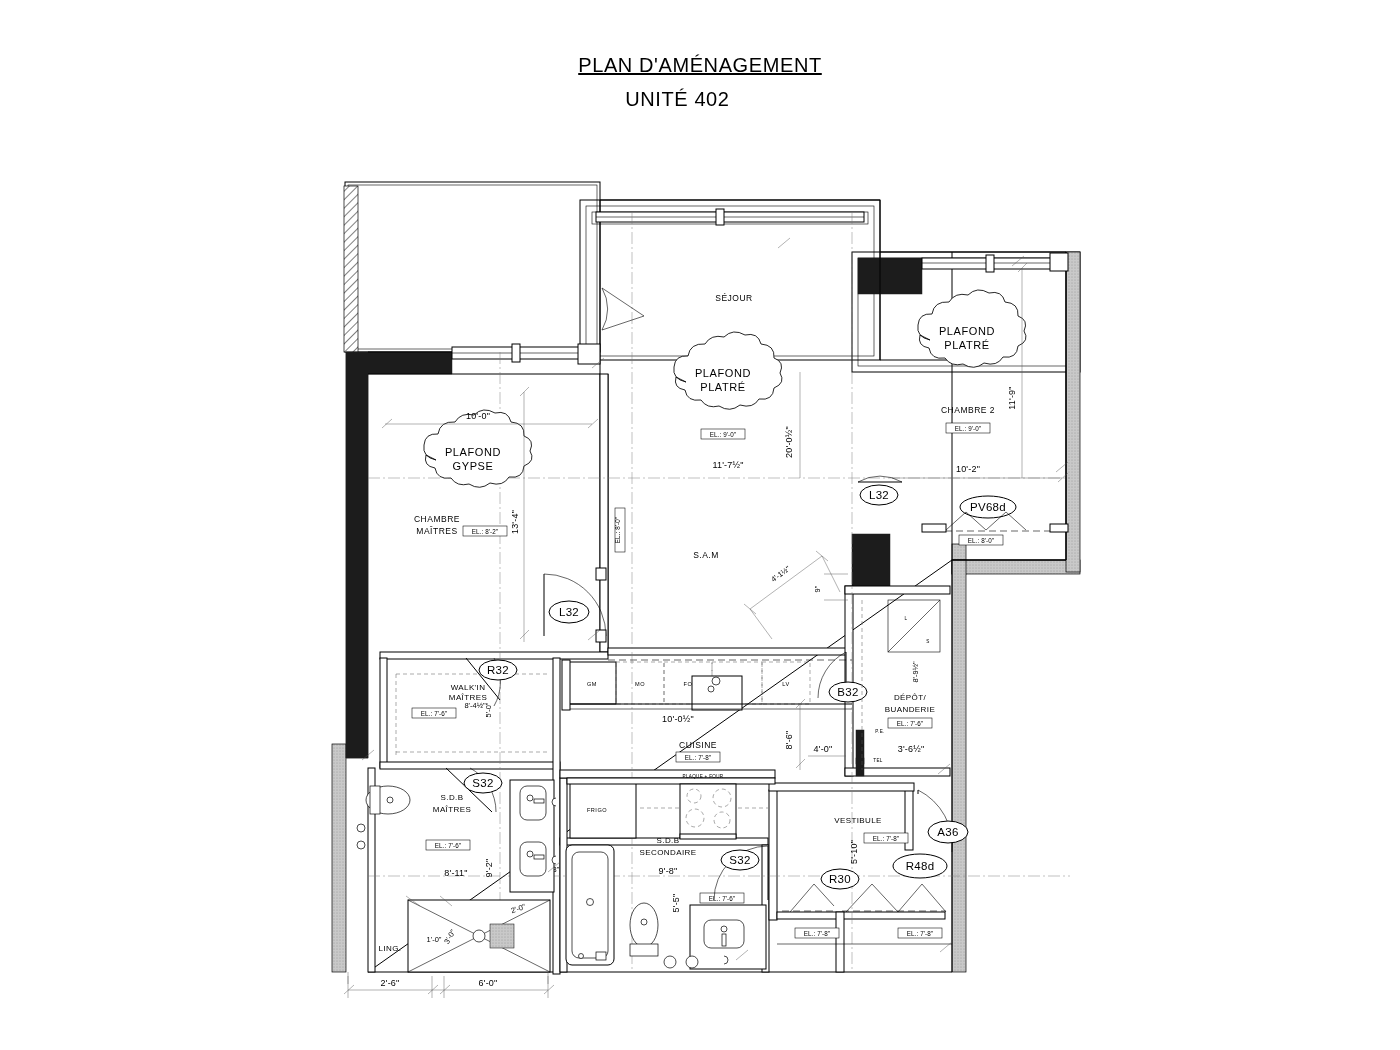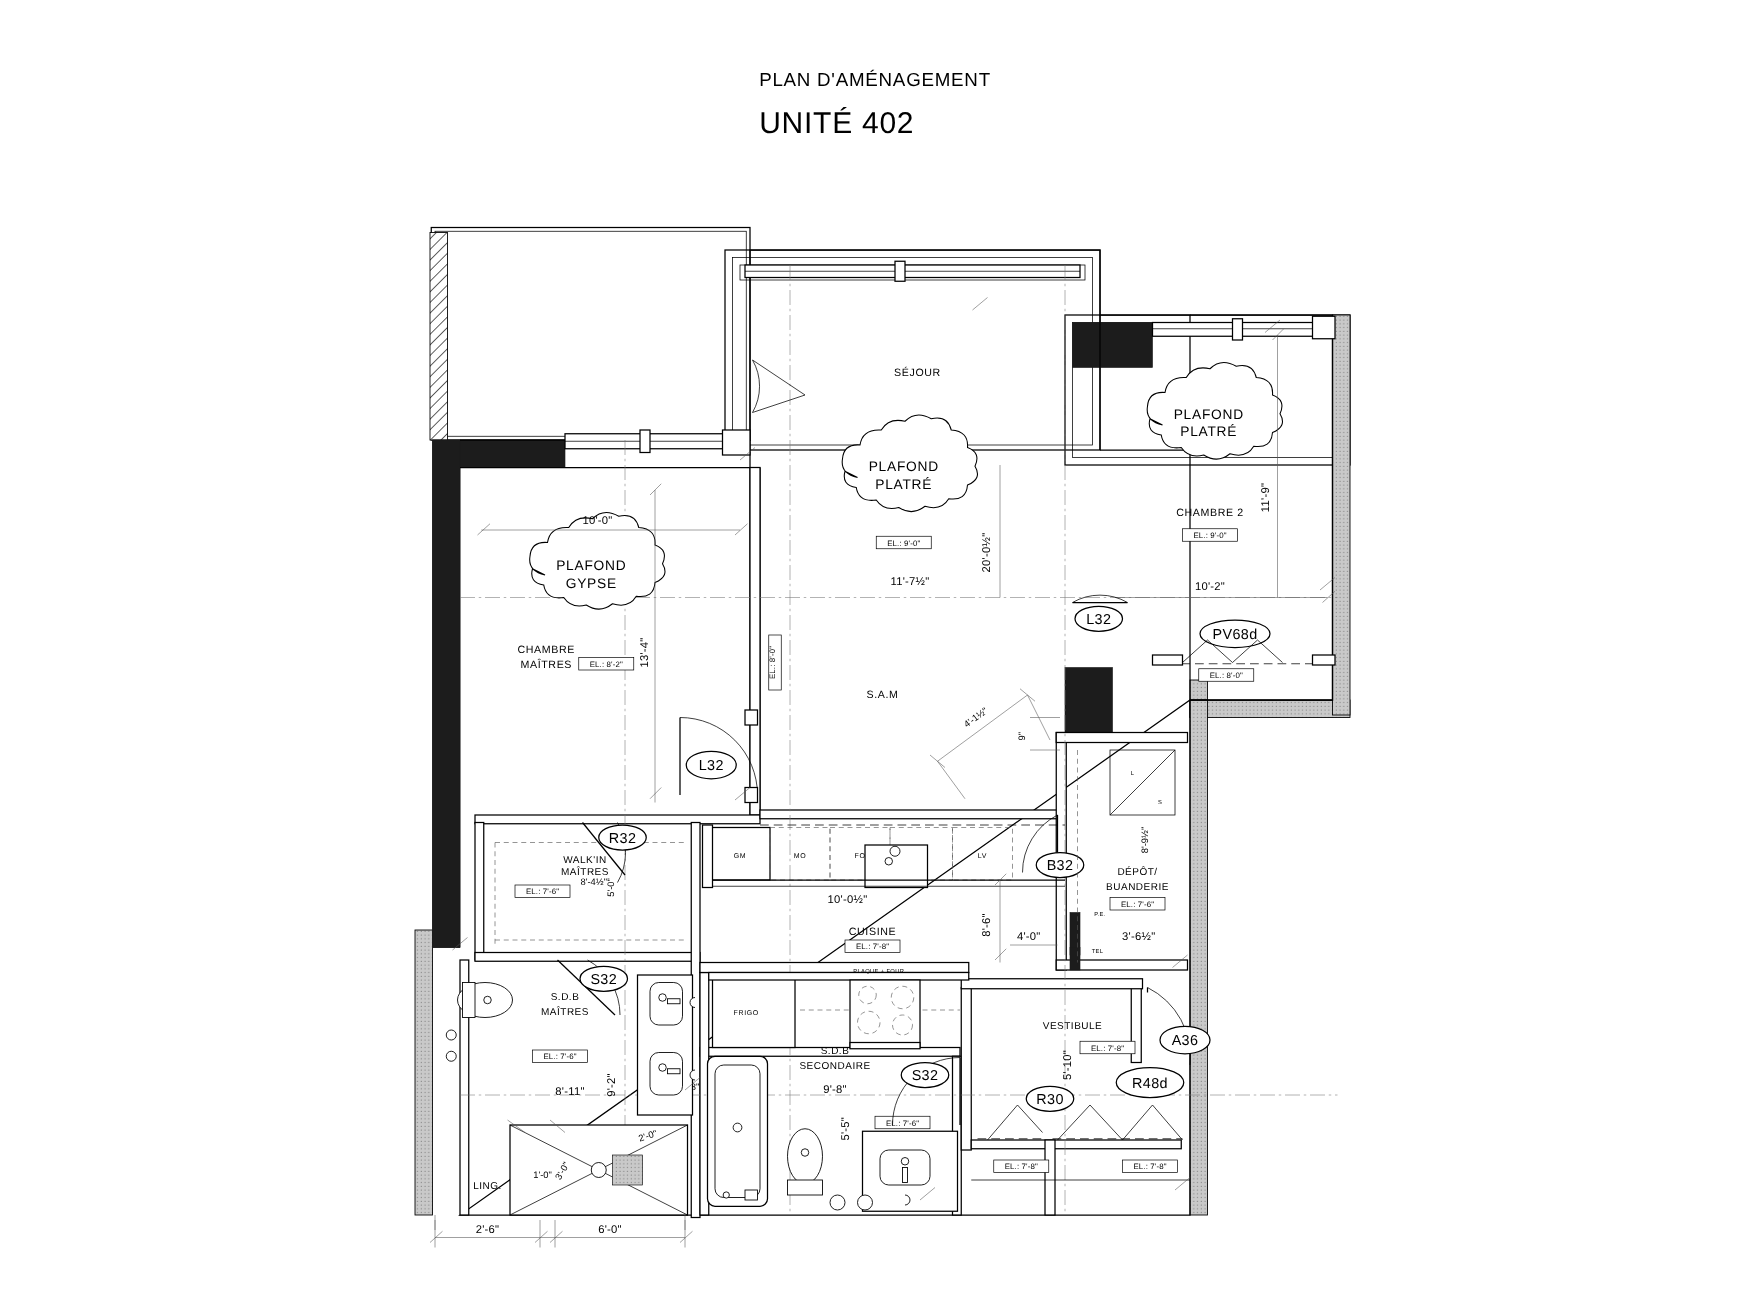--- a/index.html
+++ b/index.html
@@ -1,21 +1,21 @@
 <!DOCTYPE html>
 <html><head>
 <meta charset="utf-8">
 <style>
   html,body{margin:0;padding:0;background:#ffffff;}
   body{width:1400px;height:1050px;position:relative;overflow:hidden;
        font-family:"Liberation Sans", sans-serif;color:#000;}
 
   #title-block{position:absolute;left:0;top:48px;width:1400px;text-align:center;}
-  #title-block .t1{font-size:15px;letter-spacing:.6px;line-height:34px;}
-  #title-block .t2{font-size:24px;letter-spacing:.6px;line-height:34px;}
+  #title-block .t1{font-size:20px;letter-spacing:.6px;line-height:34px;text-decoration:underline;}
+  #title-block .t2{font-size:20px;letter-spacing:.6px;line-height:34px;margin-left:47px;}
   .t-wrap{display:inline-block;text-align:left;}
 
   #plan{position:absolute;left:0;top:0;width:1400px;height:1050px;}
   svg{display:block;}
 
   text{font-family:"Liberation Sans", sans-serif;fill:#000;}
   .rn{font-size:8.5px;letter-spacing:.5px;text-anchor:middle;}
   .rn2{font-size:8px;letter-spacing:.4px;text-anchor:middle;}
   .cloudtxt{font-size:11px;letter-spacing:.6px;text-anchor:middle;}
   .dim{font-size:9px;text-anchor:middle;letter-spacing:.2px;}

